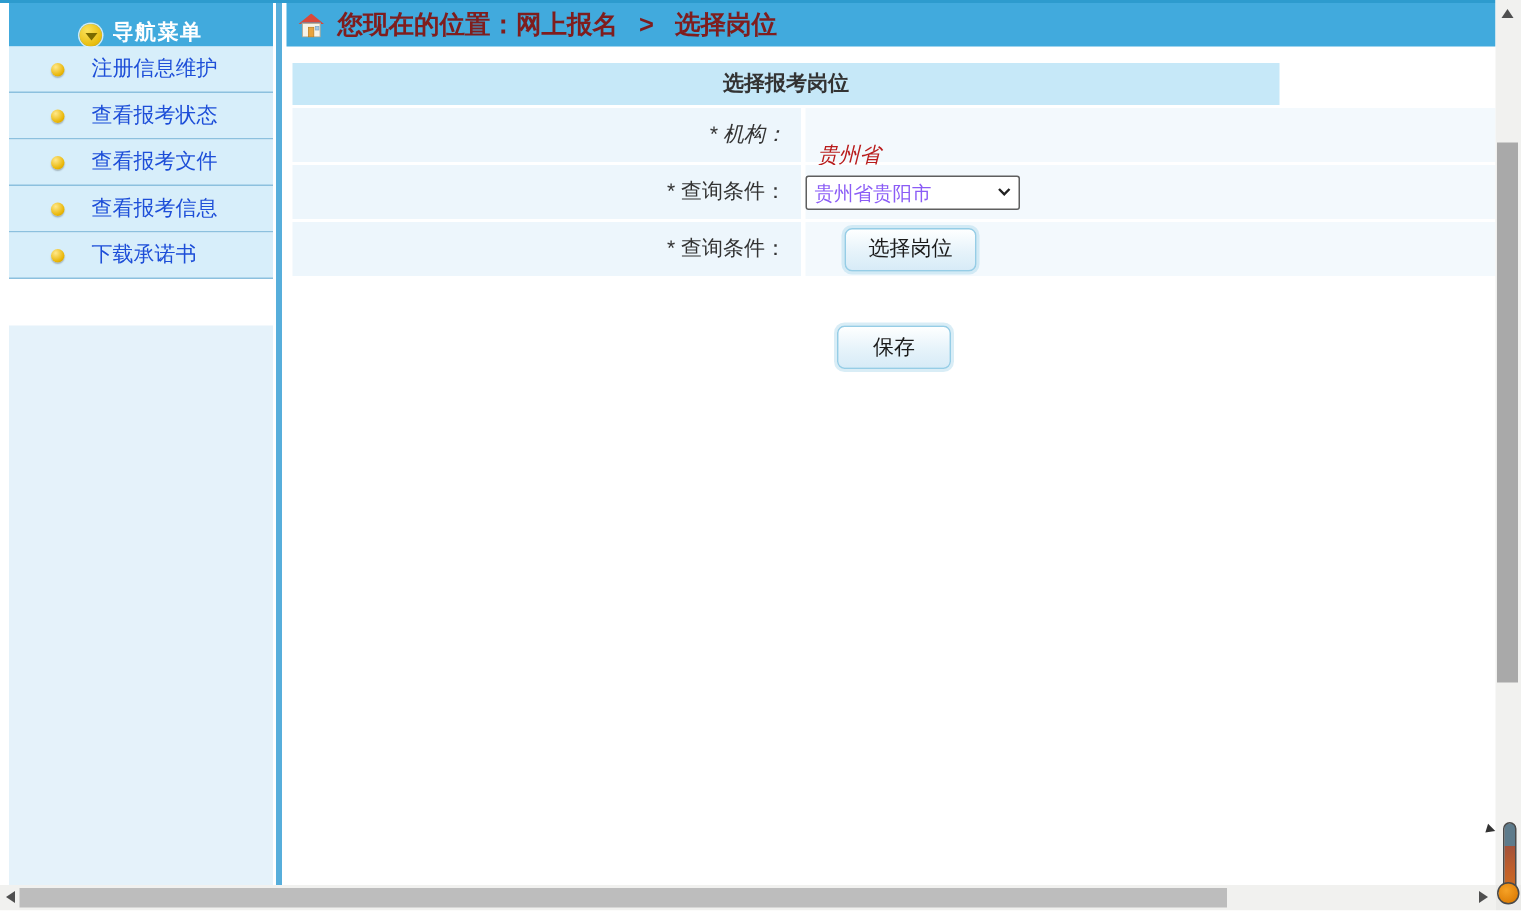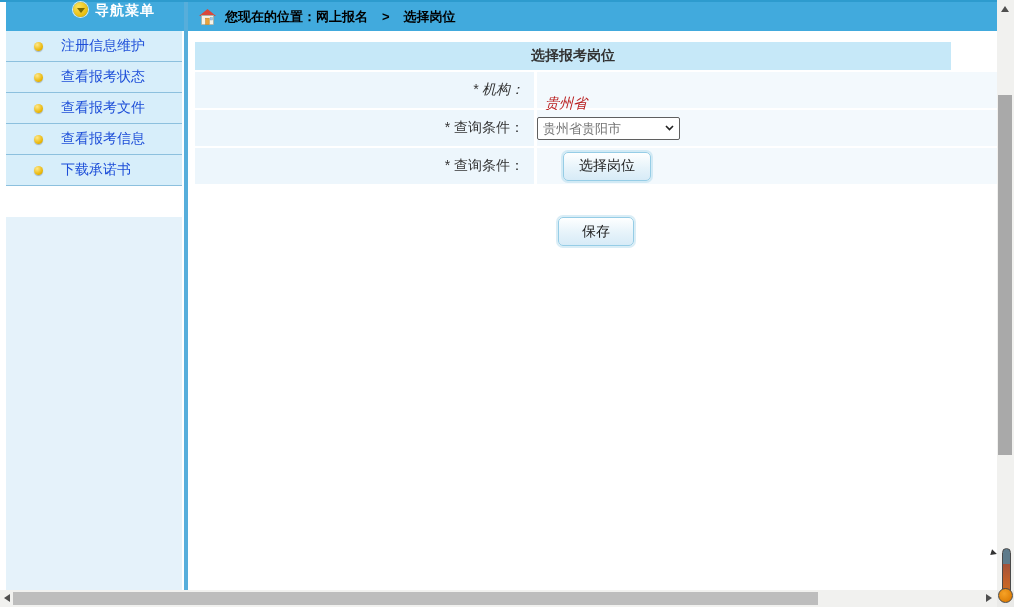--- a/index.html
+++ b/index.html
@@ -10,21 +10,21 @@
     -webkit-font-smoothing:antialiased;
   }
   .abs{position:absolute;}
 
   
   #top-line{left:0;top:0;width:997px;height:2px;background:#2D9BCE;}
 
   
   #sidebar-header{
     left:6px;top:2px;width:176px;height:29px;background:#41AADD;
-    display:flex;align-items:flex-start;justify-content:center;gap:7px;padding-left:20px;
+    display:flex;align-items:flex-end;justify-content:center;gap:7px;
   }
   #sidebar-header .hdr-label{color:#ffffff;font-size:14px;font-weight:bold;letter-spacing:1px;}
   .nav-circle{
     width:15px;height:15px;border-radius:50%;
     background:radial-gradient(circle at 35% 30%,#FBE25A,#E8BC0E 70%,#C79B05);
     box-shadow:0 0 0 1px rgba(255,255,255,.75);
     display:flex;align-items:center;justify-content:center;
   }
   .nav-circle .tri-down{
     width:0;height:0;margin-top:2px;
@@ -44,26 +44,26 @@
   }
   .side-item .item-label{margin-left:18px;font-size:14px;color:#1d4ed8;}
   #sidebar-rest{left:6px;top:217px;width:176px;height:373px;background:#E5F2FA;}
   #v-divider{left:184px;top:2px;width:4px;height:588px;background:#57AEDB;}
 
   
   #top-bar{
     left:191px;top:2px;width:806px;height:29px;background:#41AADD;
     display:flex;align-items:center;padding-left:8px;box-sizing:border-box;gap:7px;
   }
-  #top-bar .crumb{color:#000000;font-size:13px;font-weight:bold;}
+  #top-bar .crumb{color:#7f1d1d;font-size:17px;font-weight:bold;}
   #top-bar .sep{margin:0 7px;}
 
   
   #panel-header{
-    left:195px;top:42px;width:756px;height:28px;background:#C6E8F8;
+    left:195px;top:42px;width:658px;height:28px;background:#C6E8F8;
     display:flex;align-items:center;justify-content:center;
   }
   #panel-header .panel-title{font-size:14px;font-weight:bold;color:#333333;}
 
   .form-row{left:195px;width:802px;height:36px;}
   #row-org{top:72px;font-style:italic;}
   #row-city{top:110px;}
   #row-query{top:148px;}
   .label-cell{
     position:absolute;left:0;top:0;width:339px;height:36px;background:#EDF6FC;
@@ -75,21 +75,21 @@
     position:absolute;left:342px;top:0;width:460px;height:36px;background:#F3F9FD;
     display:flex;align-items:center;
   }
   .value-text{margin-left:8px;font-size:14px;color:#b91c1c;margin-top:28px;}
 
   
   .select-wrap{position:relative;margin-left:0;width:143px;height:23px;}
   .city-select{
     width:143px;height:23px;box-sizing:border-box;
     border:1px solid #5F5F5F;border-radius:2px;background:#ffffff;
-    font-size:13px;color:#737373;padding:1px 20px 1px 5px;
+    font-size:13px;color:#8b5cf6;padding:1px 20px 1px 5px;
     appearance:none;-webkit-appearance:none;-moz-appearance:none;
     font-family:"Liberation Sans","DejaVu Sans",sans-serif;
   }
   .select-chevron{
     position:absolute;right:6px;top:8px;width:9px;height:6px;pointer-events:none;
   }
   .select-chevron svg{display:block;}
 
   
   .soft-btn{

